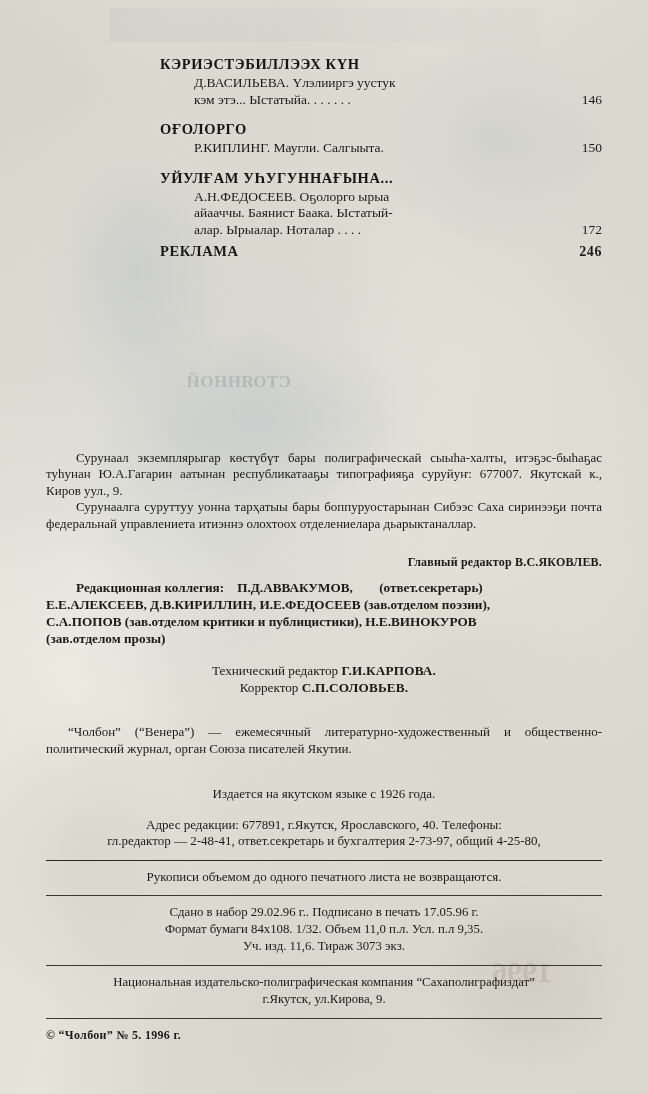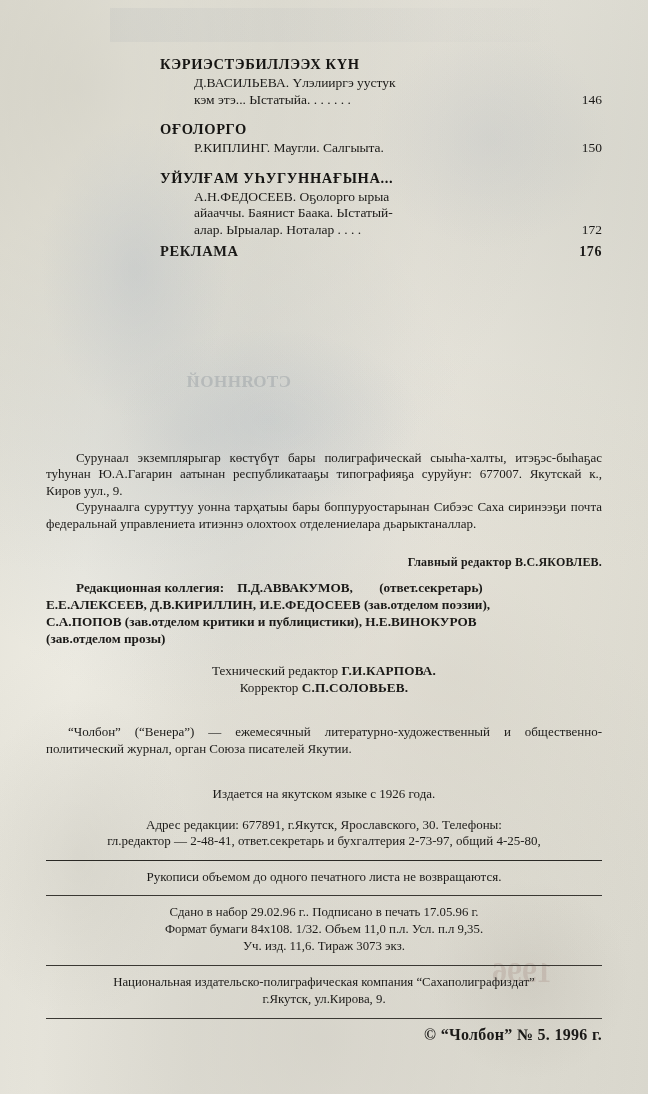--- a/index.html
+++ b/index.html
@@ -177,22 +177,22 @@
     margin: 10px 0 8px 0;
   }
   .rule.thin { border-top: 1px solid #3a3833; }
 
   .imprint {
     text-align: center;
     font-size: 12.8px;
     line-height: 17px;
   }
   .final {
-    text-align: right;
-    font-size: 16px;
+    text-align: left;
+    font-size: 12px;
     font-weight: bold;
     letter-spacing: 0.3px;
   }
   .nospace { text-indent: 0; }
 </style>
 </head>
 <body>
 
 <div class="page">
 
@@ -224,21 +224,21 @@
     <div class="toc-head spaced">УЙУЛҒАМ УҺУГУННАҒЫНА...</div>
     <div class="toc-entry">
       <div>А.Н.ФЕДОСЕЕВ. Оҕолорго ырыа</div>
       <div>айааччы. Баянист Баака. Ыстатый-</div>
       <div>алар. Ырыалар. Ноталар  .  .  .  .</div>
       <span class="page-no">172</span>
     </div>
 
     <div class="toc-row-reklama">
       <span>РЕКЛАМА</span>
-      <span class="page-no">176</span>
+      <span class="page-no">246</span>
     </div>
 
   </div>
 
   <div class="colophon">
 
     <p class="para">Сурунаал экземплярыгар көстүбүт бары полиграфическай сыыһа-халты, итэҕэс-быһаҕас туһунан Ю.А.Гагарин аатынан республикатааҕы типографияҕа суруйуҥ: 677007. Якутскай к., Киров уул., 9.</p>
     <p class="para">Сурунаалга суруттуу уонна тарҳатыы бары боппуруостарынан Сибээс Саха сиринээҕи почта федеральнай управлениета итиэннэ олохтоох отделениелара дьарыктаналлар.</p>
 
     <div class="gap-lg"></div>
@@ -272,21 +272,21 @@
     <div class="gap-md"></div>
 
     <p class="justify-block">“Чолбон” (“Венера”) — ежемесячный литературно-художественный и общественно-политический журнал, орган Союза писателей Якутии.</p>
 
     <div class="gap-md"></div>
 
     <div class="center">Издается на якутском языке с 1926 года.</div>
 
     <div class="gap-md"></div>
 
-    <div class="center">Адрес редакции: 677891, г.Якутск, Ярославского, 30. Телефоны:</div>
+    <div class="center">Адрес редакции: 677891, г.Якутск, Ярославского, 40. Телефоны:</div>
     <div class="center">гл.редактор — 2-48-41, ответ.секретарь и бухгалтерия 2-73-97, общий 4-25-80,</div>
 
     <div class="rule"></div>
 
     <div class="center">Рукописи объемом до одного печатного листа не возвращаются.</div>
 
     <div class="rule thin"></div>
 
     <div class="imprint">
       <div>Сдано в набор 29.02.96 г.. Подписано в печать 17.05.96 г.</div>

